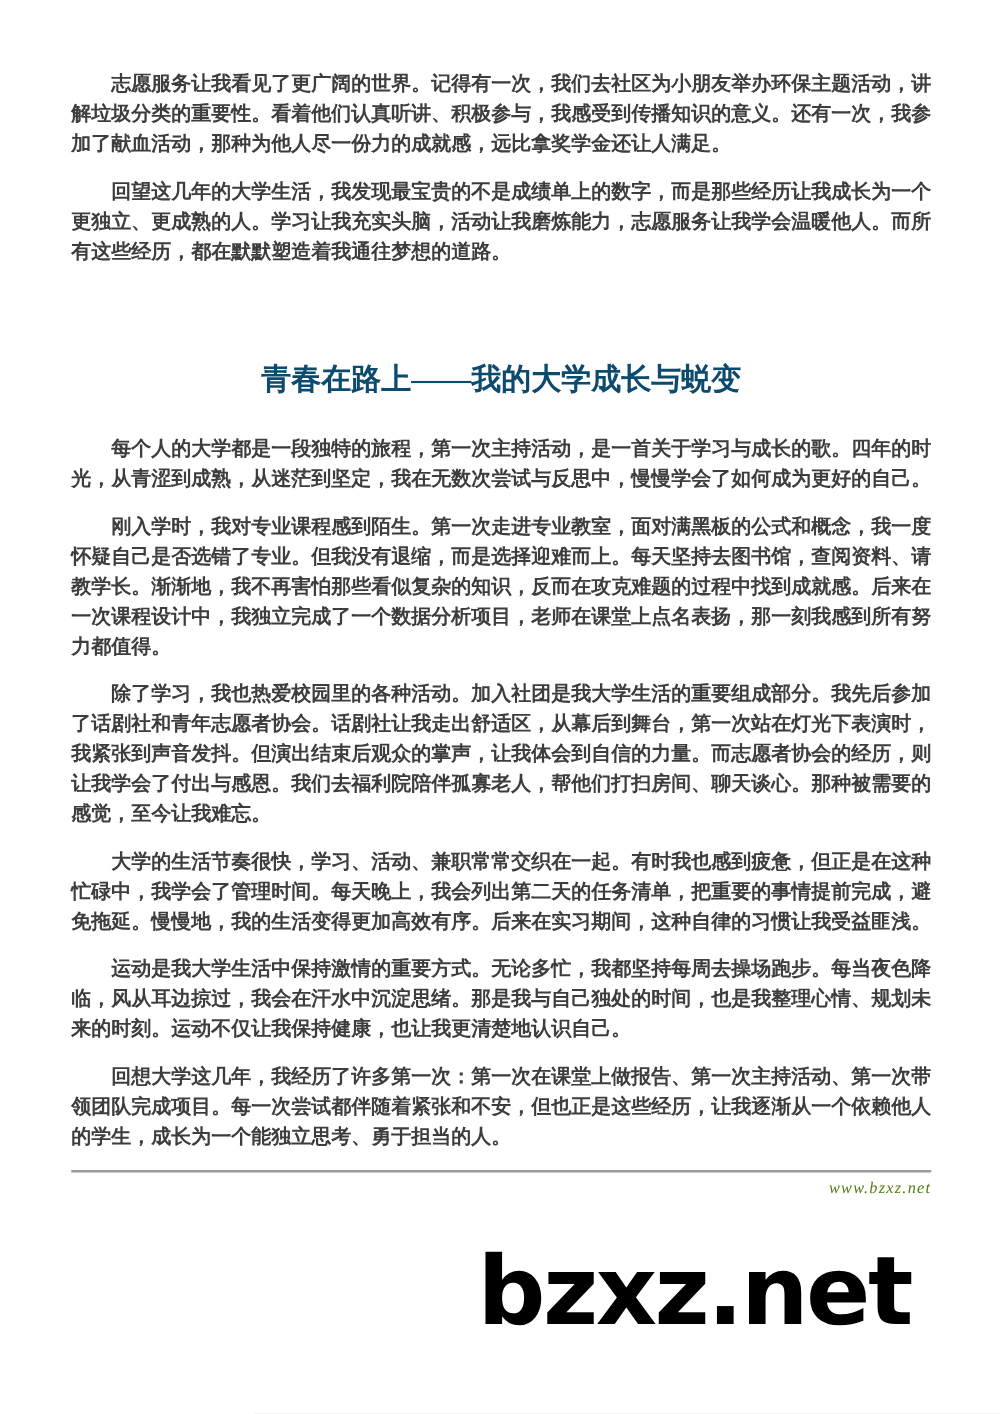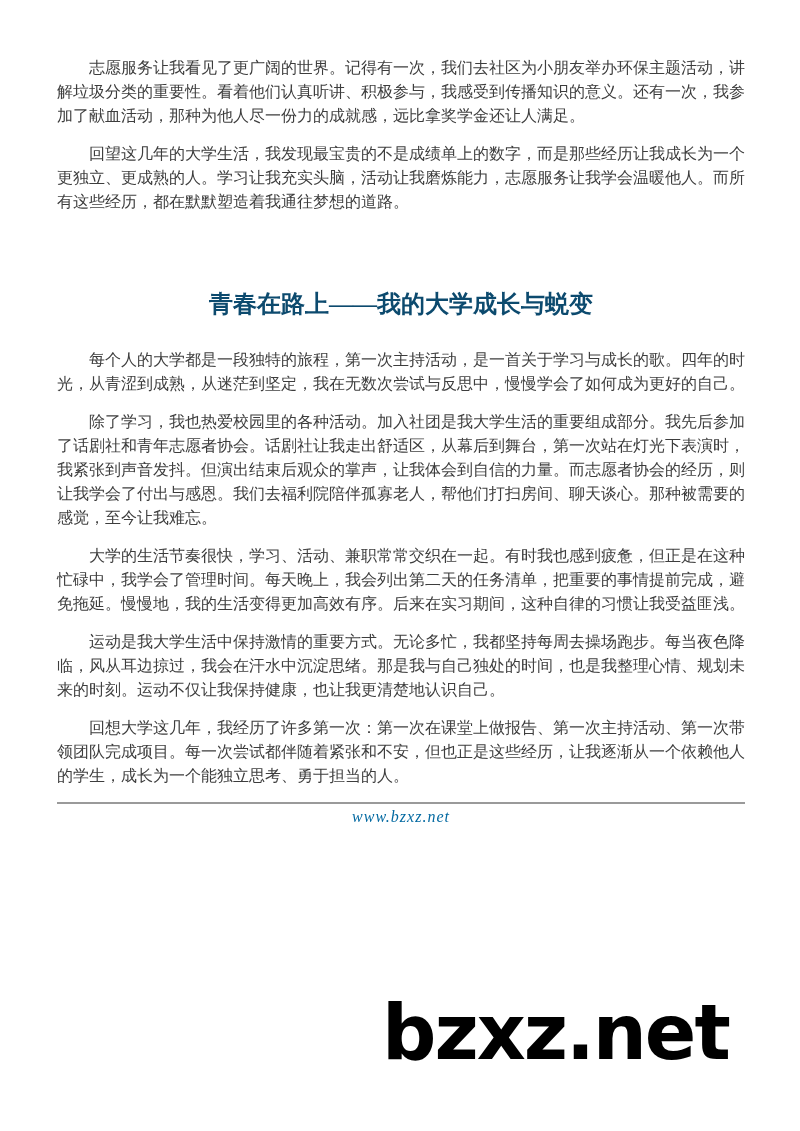--- a/index.html
+++ b/index.html
@@ -34,41 +34,42 @@
     padding-top: 56px;
     z-index: 1;
   }
   p.body-para {
     font-size: 16px;
     line-height: 24px;
     color: #3d3d3d;
     text-align: justify;
     text-indent: 2em;
     margin: 0 0 14px 0;
+    font-weight: bold;
   }
   h1.doc-title {
     font-size: 24px;
     line-height: 36px;
     font-weight: bold;
     color: #0c4a6e;
     text-align: center;
     margin: 72px 0 26px 0;
   }
   .footer-rule {
     margin-top: 6px;
     border-top: 2px solid #9a9a9a;
     width: 100%;
     height: 0;
   }
   .footer-site {
     margin-top: 4px;
-    text-align: center;
+    text-align: right;
     font-style: italic;
-    font-size: 16px;
-    color: #0369a1;
+    font-size: 13px;
+    color: #4d7c0f;
     letter-spacing: 1px;
   }
 </style>
 </head>
 <body>
 
 <div class="page">
 
   <div class="watermark">bzxz.net</div>
 
@@ -76,20 +77,21 @@
 
     <p class="body-para">志愿服务让我看见了更广阔的世界。记得有一次，我们去社区为小朋友举办环保主题活动，讲解垃圾分类的重要性。看着他们认真听讲、积极参与，我感受到传播知识的意义。还有一次，我参加了献血活动，那种为他人尽一份力的成就感，远比拿奖学金还让人满足。</p>
 
 
     <p class="body-para">回望这几年的大学生活，我发现最宝贵的不是成绩单上的数字，而是那些经历让我成长为一个更独立、更成熟的人。学习让我充实头脑，活动让我磨炼能力，志愿服务让我学会温暖他人。而所有这些经历，都在默默塑造着我通往梦想的道路。</p>
 
     <h1 class="doc-title">青春在路上——我的大学成长与蜕变</h1>
 
     <p class="body-para">每个人的大学都是一段独特的旅程，第一次主持活动，是一首关于学习与成长的歌。四年的时光，从青涩到成熟，从迷茫到坚定，我在无数次尝试与反思中，慢慢学会了如何成为更好的自己。</p>
 
+    <p class="body-para">刚入学时，我对专业课程感到陌生。第一次走进专业教室，面对满黑板的公式和概念，我一度怀疑自己是否选错了专业。但我没有退缩，而是选择迎难而上。每天坚持去图书馆，查阅资料、请教学长。渐渐地，我不再害怕那些看似复杂的知识，反而在攻克难题的过程中找到成就感。后来在一次课程设计中，我独立完成了一个数据分析项目，老师在课堂上点名表扬，那一刻我感到所有努力都值得。</p>
 
     <p class="body-para">除了学习，我也热爱校园里的各种活动。加入社团是我大学生活的重要组成部分。我先后参加了话剧社和青年志愿者协会。话剧社让我走出舒适区，从幕后到舞台，第一次站在灯光下表演时，我紧张到声音发抖。但演出结束后观众的掌声，让我体会到自信的力量。而志愿者协会的经历，则让我学会了付出与感恩。我们去福利院陪伴孤寡老人，帮他们打扫房间、聊天谈心。那种被需要的感觉，至今让我难忘。</p>
 
     <p class="body-para">大学的生活节奏很快，学习、活动、兼职常常交织在一起。有时我也感到疲惫，但正是在这种忙碌中，我学会了管理时间。每天晚上，我会列出第二天的任务清单，把重要的事情提前完成，避免拖延。慢慢地，我的生活变得更加高效有序。后来在实习期间，这种自律的习惯让我受益匪浅。</p>
 
     <p class="body-para">运动是我大学生活中保持激情的重要方式。无论多忙，我都坚持每周去操场跑步。每当夜色降临，风从耳边掠过，我会在汗水中沉淀思绪。那是我与自己独处的时间，也是我整理心情、规划未来的时刻。运动不仅让我保持健康，也让我更清楚地认识自己。</p>
 
     <p class="body-para">回想大学这几年，我经历了许多第一次：第一次在课堂上做报告、第一次主持活动、第一次带领团队完成项目。每一次尝试都伴随着紧张和不安，但也正是这些经历，让我逐渐从一个依赖他人的学生，成长为一个能独立思考、勇于担当的人。</p>
 
     <div class="footer-rule"></div>

